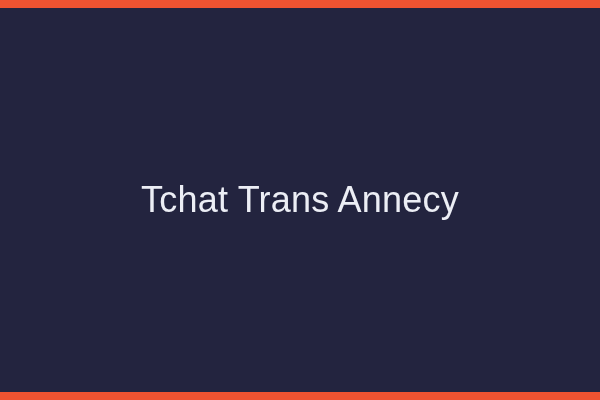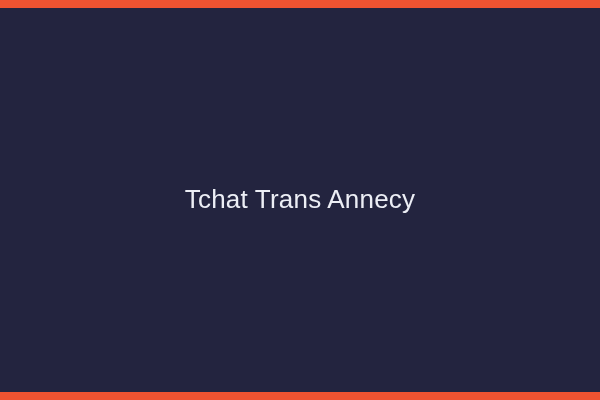--- a/index.html
+++ b/index.html
@@ -45,21 +45,21 @@
     align-items: center;
     justify-content: center;
     text-align: center;
     padding: 0 24px;
     box-sizing: border-box;
   }
 
   .card-title {
     margin: 0;
     font-family: "Liberation Sans", sans-serif;
-    font-size: 26px;
+    font-size: 36px;
     font-weight: 400;
     line-height: 1.2;
     letter-spacing: 0.2px;
     color: #eceef5;
     white-space: nowrap;
     -webkit-font-smoothing: antialiased;
   }
 </style>
 </head>
 <body>

